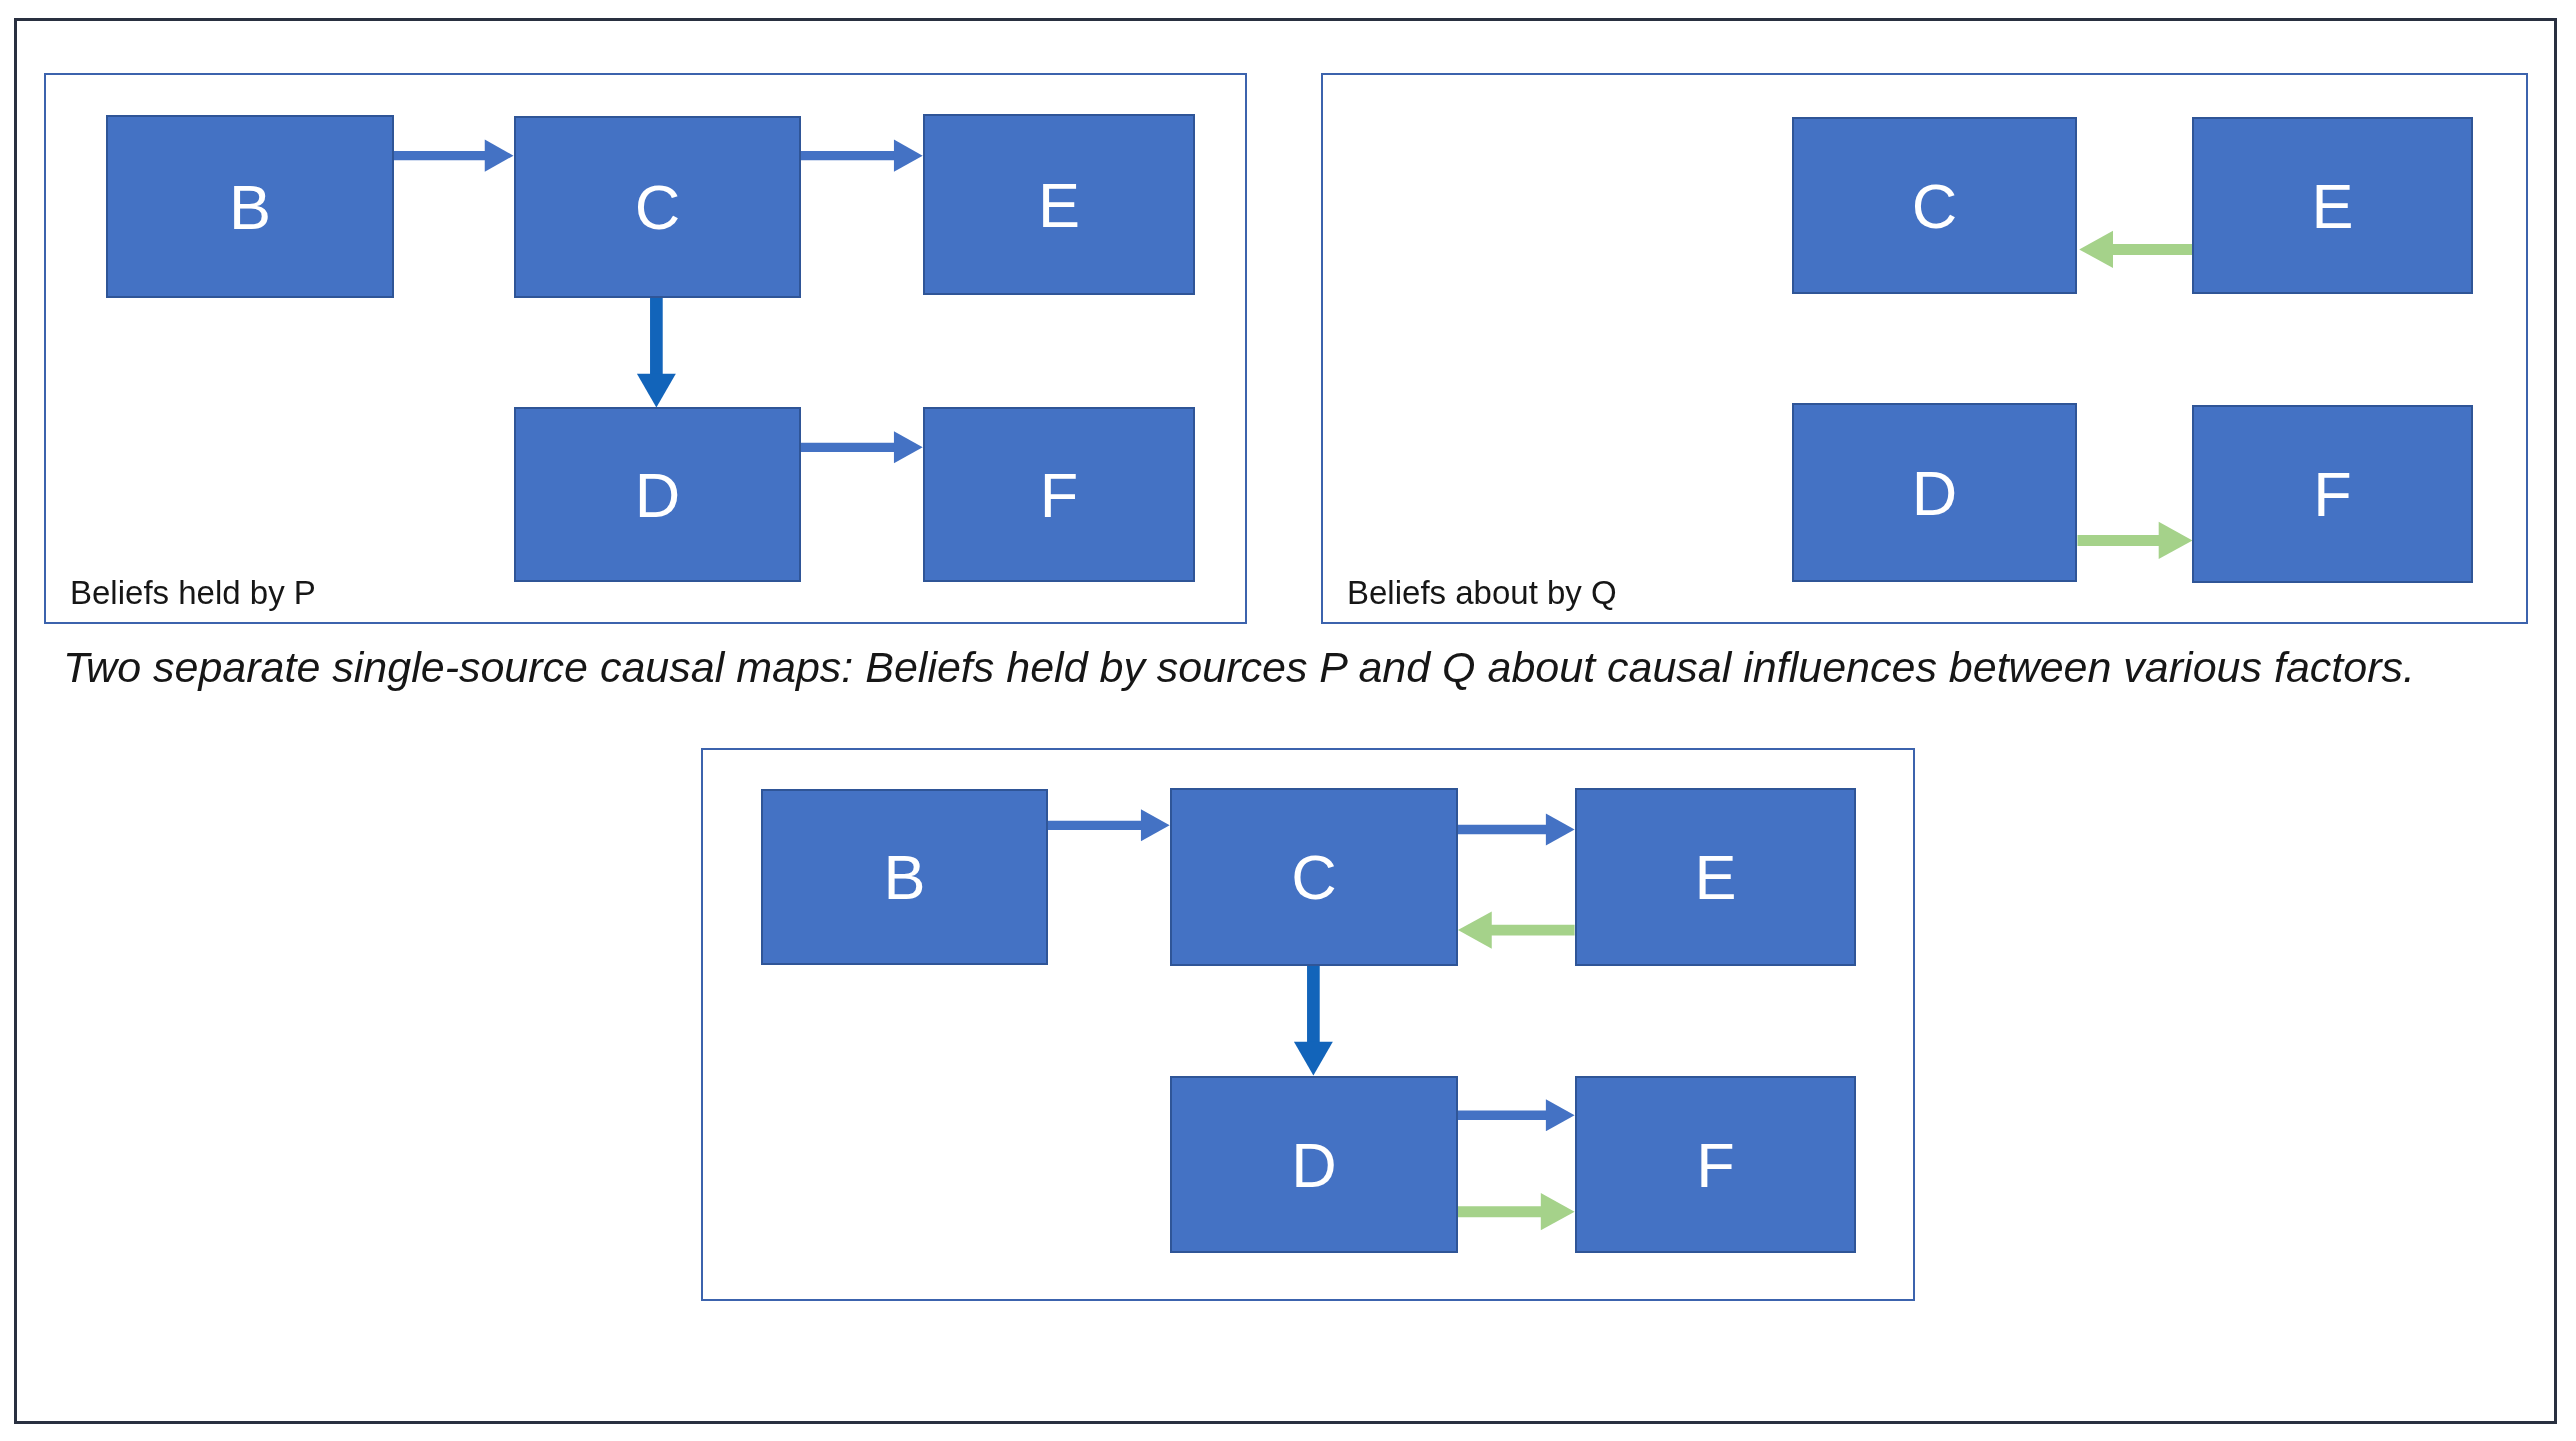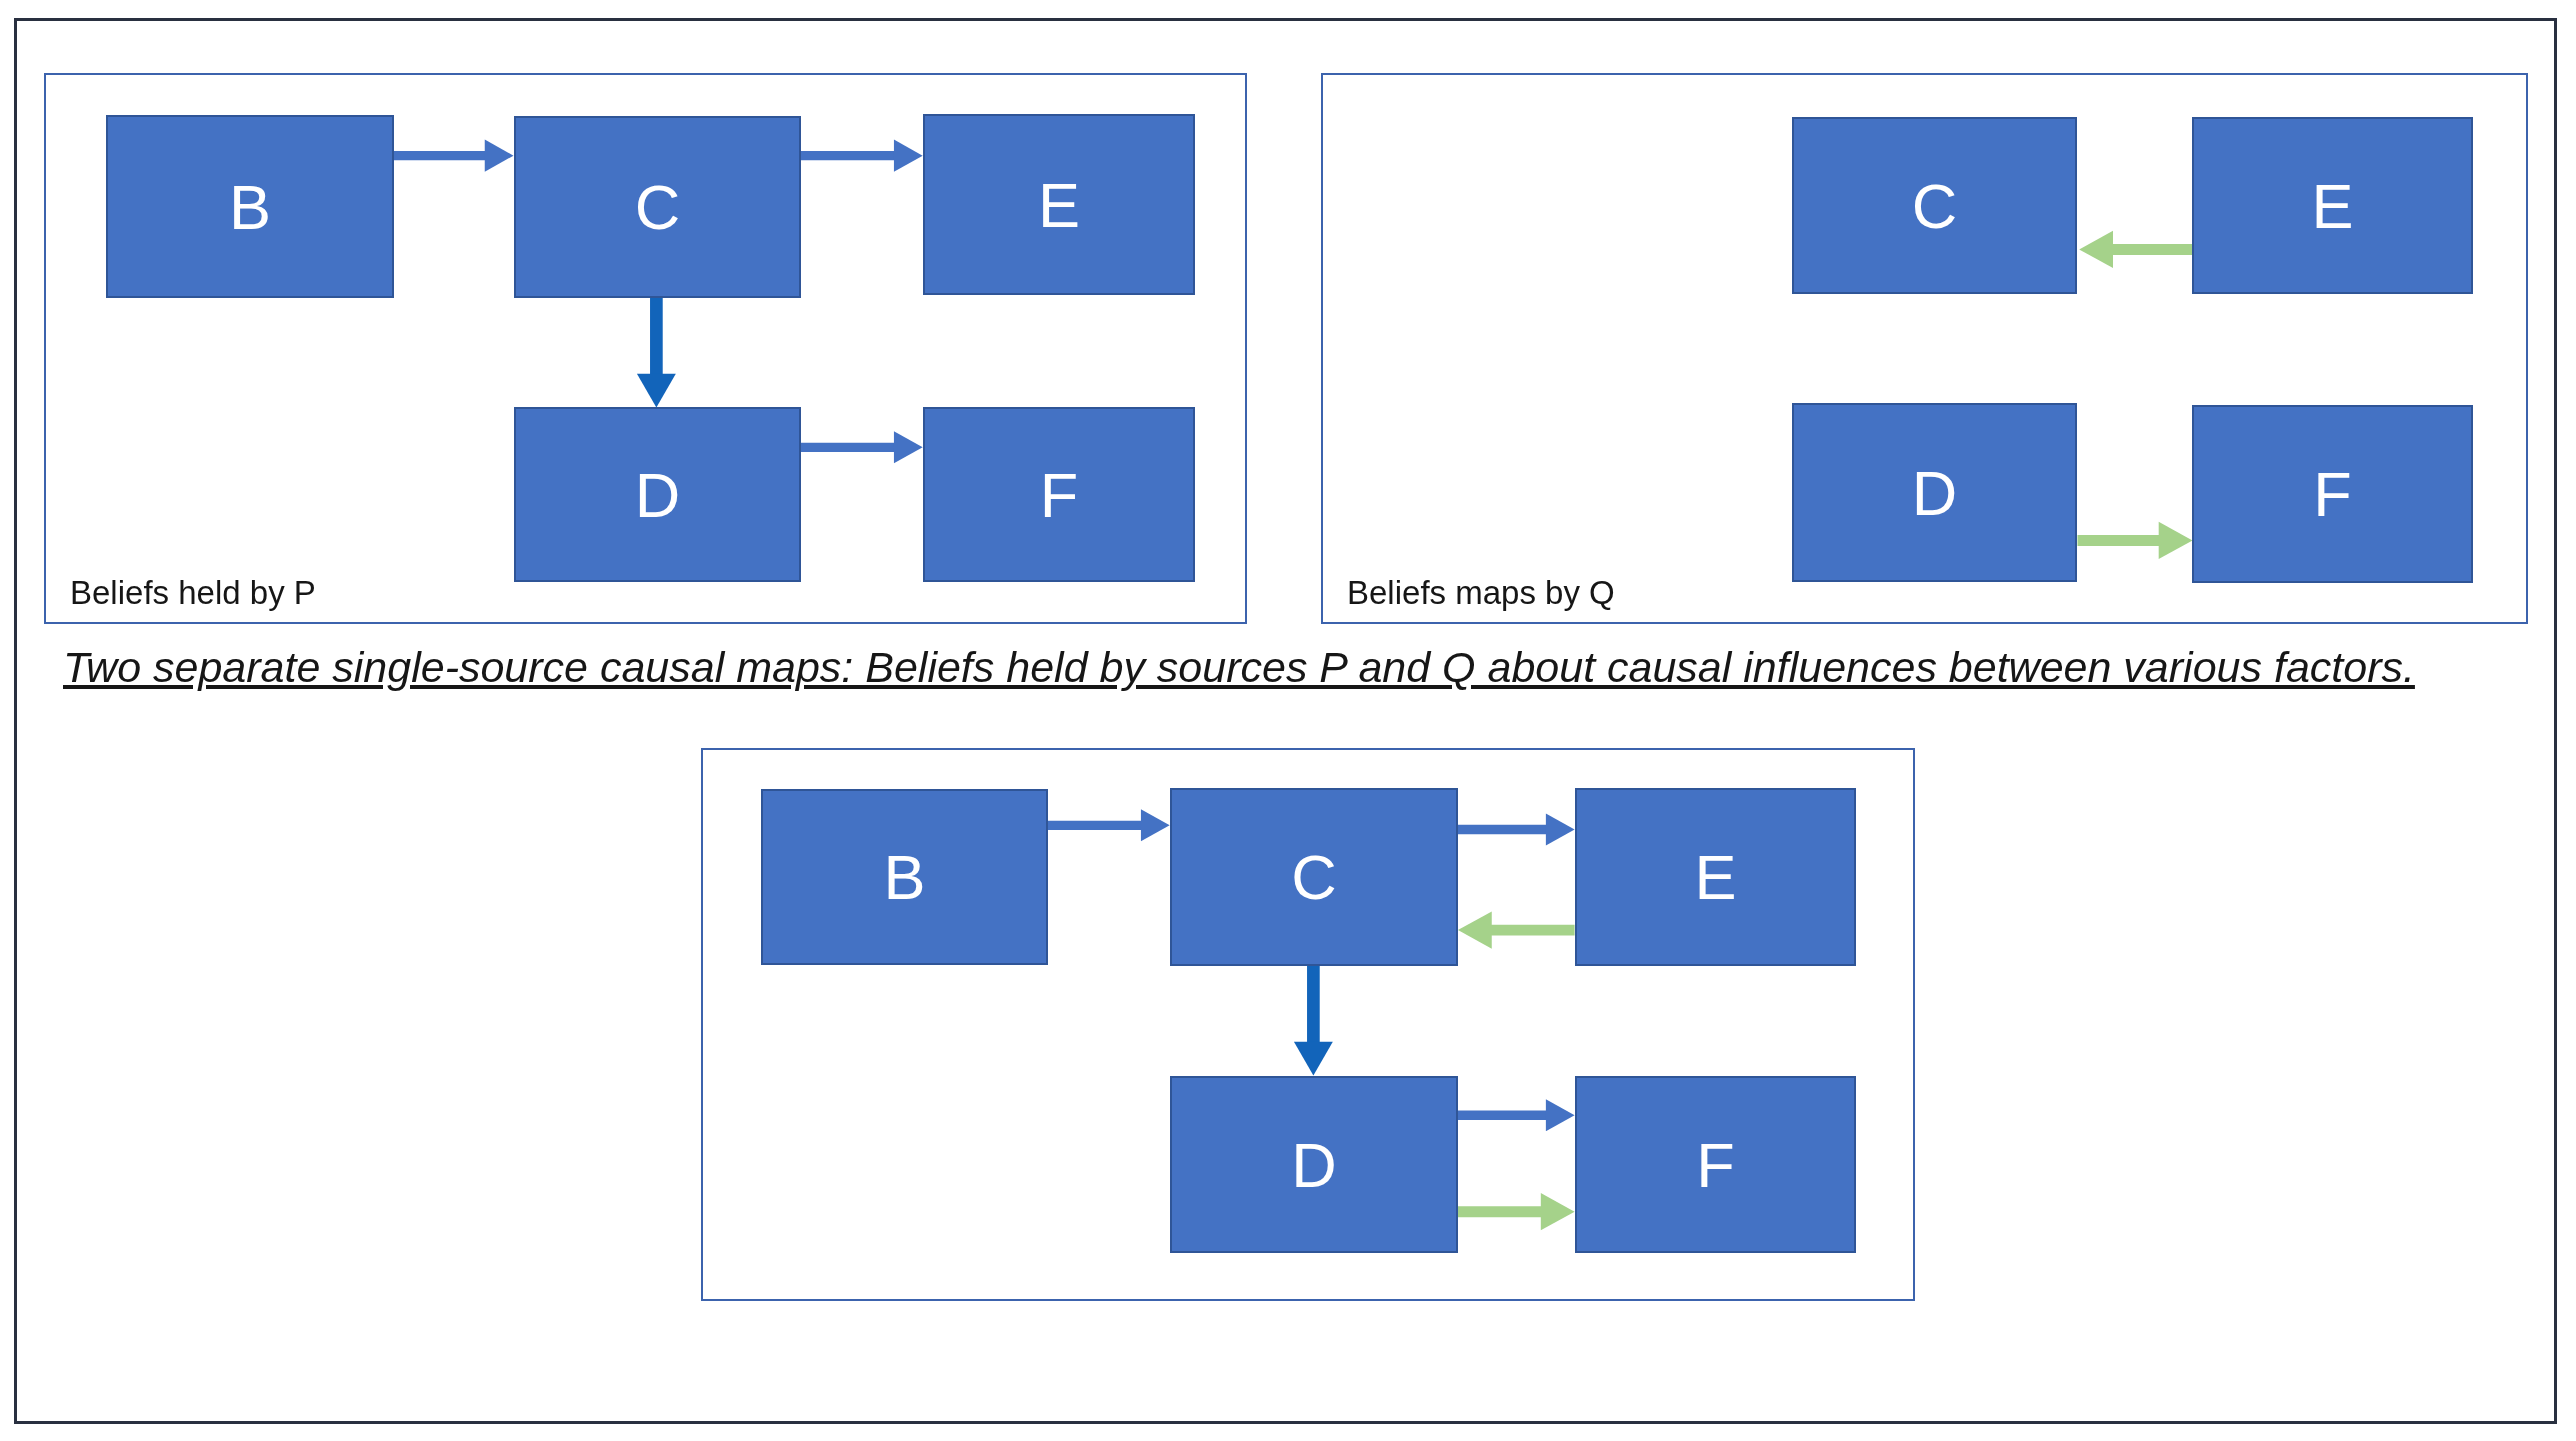--- a/index.html
+++ b/index.html
@@ -19,21 +19,21 @@
     position:absolute;background:#4472c4;border:2.5px solid #2f5597;box-sizing:border-box;
     display:flex;align-items:center;justify-content:center;
     color:#ffffff;font-size:63px;font-weight:400;
   }
   .panel-label{
     position:absolute;left:24px;bottom:10px;font-size:33px;color:#161616;white-space:nowrap;
   }
   .caption{
     position:absolute;font-style:italic;font-size:43px;color:#161616;white-space:nowrap;
   }
-  #caption-top{left:63px;top:643px;text-decoration:underline;}
+  #caption-top{left:63px;top:643px;}
   #caption-bottom{left:63px;top:1321px;}
 </style>
 </head>
 <body>
 
 <div class="canvas">
   <div class="frame" style="border-color: rgb(41, 48, 64);"></div>
 
   <div class="panel" id="panel-p" style="left: 44px; top: 73px; width: 1203px; height: 551px; border-color: rgb(60, 99, 173);">
       <svg class="edge-layer" width="1203" height="551" viewBox="0 0 1423 651">
@@ -66,21 +66,21 @@
       <svg class="edge-layer" width="1207" height="551" viewBox="0 0 1427 651">
         <g>
           <line y1="206" y2="206" x1="1028" x2="932" stroke="#a5d28a" stroke-width="13"></line>
           <polygon fill="#a5d28a" points="894,206 934,184 934,228"></polygon>
         </g>
         <g>
           <line y1="550" y2="550" x1="892" x2="990" stroke="#a5d28a" stroke-width="13"></line>
           <polygon fill="#a5d28a" points="1028,550 988,528 988,572"></polygon>
         </g>
       </svg>
-    <div class="panel-label">Beliefs maps by Q</div>
+    <div class="panel-label">Beliefs about by Q</div>
   <div class="node" style="left: 469px; top: 42px; width: 285px; height: 177px; background: rgb(68, 114, 196); border-color: rgb(47, 85, 151); color: rgb(255, 255, 255);">C</div>
       <div class="node" style="left: 869px; top: 42px; width: 281px; height: 177px; background: rgb(68, 114, 196); border-color: rgb(47, 85, 151); color: rgb(255, 255, 255);">E</div>
       <div class="node" style="left: 469px; top: 328px; width: 285px; height: 179px; background: rgb(68, 114, 196); border-color: rgb(47, 85, 151); color: rgb(255, 255, 255);">D</div>
       <div class="node" style="left: 869px; top: 330px; width: 281px; height: 178px; background: rgb(68, 114, 196); border-color: rgb(47, 85, 151); color: rgb(255, 255, 255);">F</div>
     </div>
 
   <div class="panel" id="panel-m" style="left: 701px; top: 748px; width: 1214px; height: 553px; border-color: rgb(60, 99, 173);">
       <svg class="edge-layer" width="1214" height="553" viewBox="0 0 1436 654">
         <g>
           <line y1="89" y2="89" x1="407" x2="520" stroke="#4472c4" stroke-width="11"></line>

